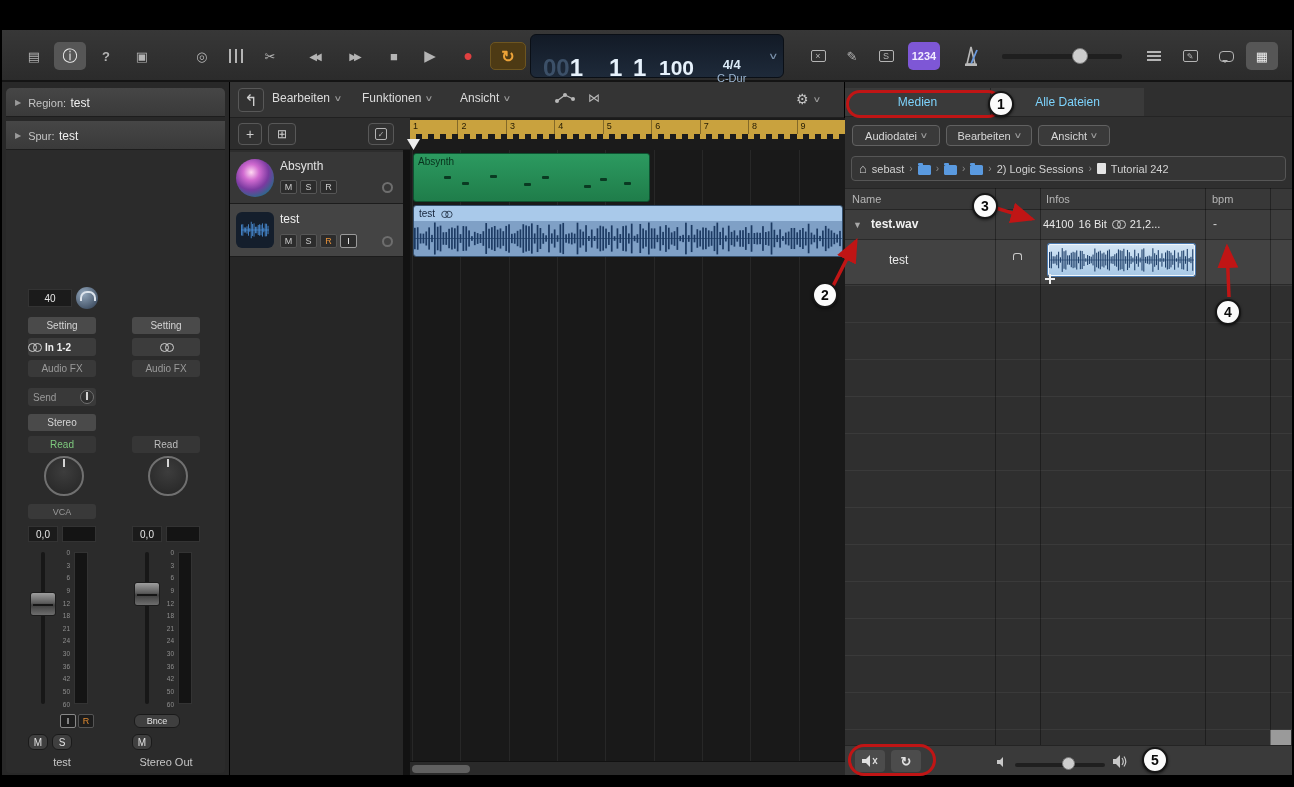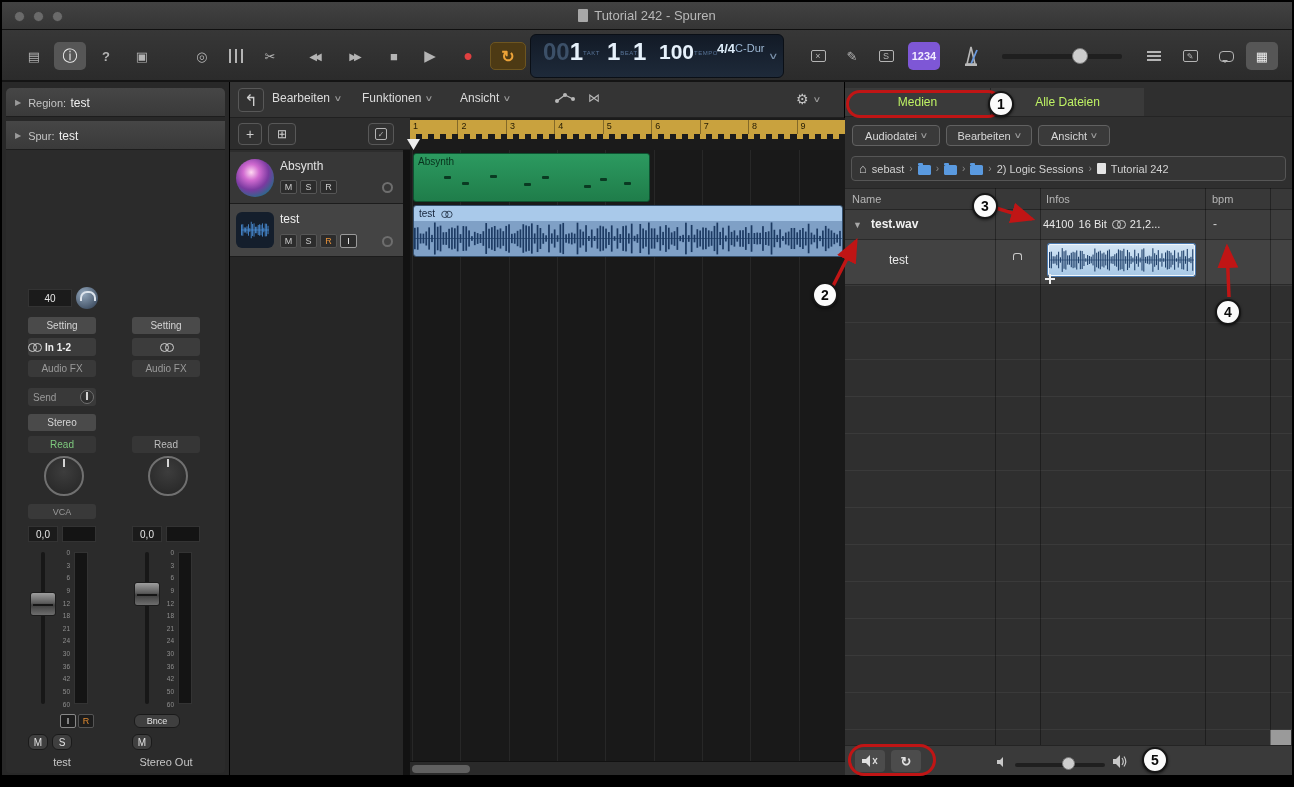--- a/index.html
+++ b/index.html
@@ -26,21 +26,21 @@
   .list-ico{width:14px;height:10px;background:repeating-linear-gradient(180deg,#b4b4b4 0 2px,transparent 2px 4px)}
   .bubble-ico{width:15px;height:11px;border:1.5px solid #b4b4b4;border-radius:4px;position:relative}
   .bubble-ico::after{content:"";position:absolute;left:2px;bottom:-5px;border:3px solid transparent;border-top-color:#b4b4b4}
   .boxglyph{width:15px;height:12px;border:1.5px solid #b4b4b4;border-radius:2px;display:flex;align-items:center;justify-content:center;font-size:9px;color:#b4b4b4}
   .purple{background:#7e57d6;color:#f2ecff;font-size:11px;font-weight:bold;border-radius:5px}
   .slider-track{position:absolute;background:#1f1f1f;border-radius:2px}
   .slider-knob{position:absolute;border-radius:50%;background:#cdcdcd;border:1px solid #7a7a7a}
 
   
   .lcd{position:absolute;left:528px;top:4px;width:254px;height:44px;background:linear-gradient(#121a26,#1e2a3a);border-radius:6px;border:1px solid #0a0f16}
-  .lcd-group{position:absolute;top:4px;display:flex;align-items:center}
+  .lcd-group{position:absolute;top:20px;display:flex;flex-direction:column;align-items:center}
   .lcd-digits{font-size:24px;font-weight:bold;color:#e6f1fb;line-height:26px}
   .lcd-digits .dim{color:#3c5068}
   .lcd-label{font-size:6px;letter-spacing:.5px;color:#587498;margin-top:1px}
   .lcd-sig{font-size:13px;color:#dcebf8;font-weight:bold;line-height:15px;margin-top:2px}
   .lcd-key{font-size:11px;color:#9db7d3}
   .lcd-chevron{position:absolute;right:6px;top:16px;color:#7a90aa;font-size:9px;transform:scaleX(1.6)}
 
   
   .inspector{position:absolute;left:2px;top:82px;width:227px;height:693px;background:#282828}
   .trackarea{position:absolute;left:230px;top:82px;width:614px;height:693px;background:#2d2d2d}
@@ -93,21 +93,21 @@
   .region-green .rlabel{position:absolute;left:4px;top:2px;font-size:10px;color:#07311c}
   .note{position:absolute;width:7px;height:3px;background:#0a3a22;border-radius:1px}
   .region-blue{position:absolute;left:3px;top:55px;width:430px;height:52px;border-radius:3px;overflow:hidden;border:1px solid #35506e}
   .rb-head{height:15px;background:#a9c9ea;display:flex;align-items:center;gap:5px;padding-left:5px;font-size:10px;color:#14233a}
   .rb-body{height:37px;background:#7fa0c6;border-bottom:2px solid #d6e6f6;position:relative}
   .hscroll{position:absolute;left:0;top:611px;width:435px;height:14px;background:#2a2a2a;border-top:1px solid #111}
   .hscroll .pill{position:absolute;left:2px;top:3px;width:58px;height:8px;background:#606060;border-radius:4px}
 
   
   .tabs{position:absolute;left:0;top:6px;width:447px;height:29px;display:flex;border-bottom:1px solid #242424}
-  .tab{display:flex;align-items:center;justify-content:center;font-size:12px;color:#bef264;background:#3a3a3a;border-right:1px solid #242424}
+  .tab{display:flex;align-items:center;justify-content:center;font-size:12px;color:#7dd3fc;background:#3a3a3a;border-right:1px solid #242424}
   .tab.sel{background:#555;color:#fff}
   .mbtn{position:absolute;border:1px solid #616161;border-radius:4px;background:#3a3a3a;color:#d8d8d8;font-size:11px;display:flex;align-items:center;justify-content:center;gap:4px}
   .pathbar{position:absolute;left:6px;top:74px;width:435px;height:25px;border:1px solid #565656;border-radius:4px;background:#353535;display:flex;align-items:center;gap:5px;padding:0 7px;font-size:11px;color:#d2d2d2;white-space:nowrap;overflow:hidden}
   .crumb-sep{color:#8a8a8a;font-size:10px}
   .folder{display:inline-block;width:13px;height:10px;background:#5a9ae0;border-radius:1.5px;position:relative;top:1px}
   .folder::before{content:"";position:absolute;top:-2px;left:0;width:5px;height:2px;background:#5a9ae0;border-radius:1px 1px 0 0}
   .docico{display:inline-block;width:9px;height:11px;background:#e4e4e4;border-radius:1px}
   .colhdr{position:absolute;left:0;top:106px;width:447px;height:22px;background:#383838;border-top:1px solid #252525;border-bottom:1px solid #252525;color:#b5b5b5;font-size:11px}
   .vline{position:absolute;top:106px;width:1px;height:557px;background:rgba(0,0,0,.35);z-index:3}
   .brow1{position:absolute;left:0;top:128px;width:447px;height:30px;background:#3d3d3d;border-bottom:1px solid #2a2a2a}
@@ -126,31 +126,20 @@
   .oval{position:absolute;border:3px solid #c01515;border-radius:15px;z-index:45}
   .callout{position:absolute;width:26px;height:26px;border-radius:50%;background:#fbfbfb;border:2px solid #161616;color:#0a0a0a;font-size:14px;font-weight:bold;display:flex;align-items:center;justify-content:center;z-index:50;box-shadow:0 1px 3px rgba(0,0,0,.6)}
   .overlay{position:absolute;left:0;top:0;z-index:48;pointer-events:none}
   .wavegen{display:block}
 </style>
 </head>
 <body>
 
 <div class="window">
 
-  <div class="titlebar">
-    <div class="lights">
-      <span class="light"></span>
-      <span class="light"></span>
-      <span class="light"></span>
-    </div>
-    <div class="title">
-      <span class="doc-ico"></span>
-      <span>Tutorial 242 - Spuren</span>
-    </div>
-  </div>
 
   <div class="toolbar">
     <div class="tbtn" style="left:16px">
         <span>▤</span>
       </div>
     <div class="tbtn active" style="left:52px">
         <span style="font-size:15px">ⓘ</span>
       </div>
     <div class="tbtn" style="left:88px">
         <span style="font-weight:bold">?</span>

